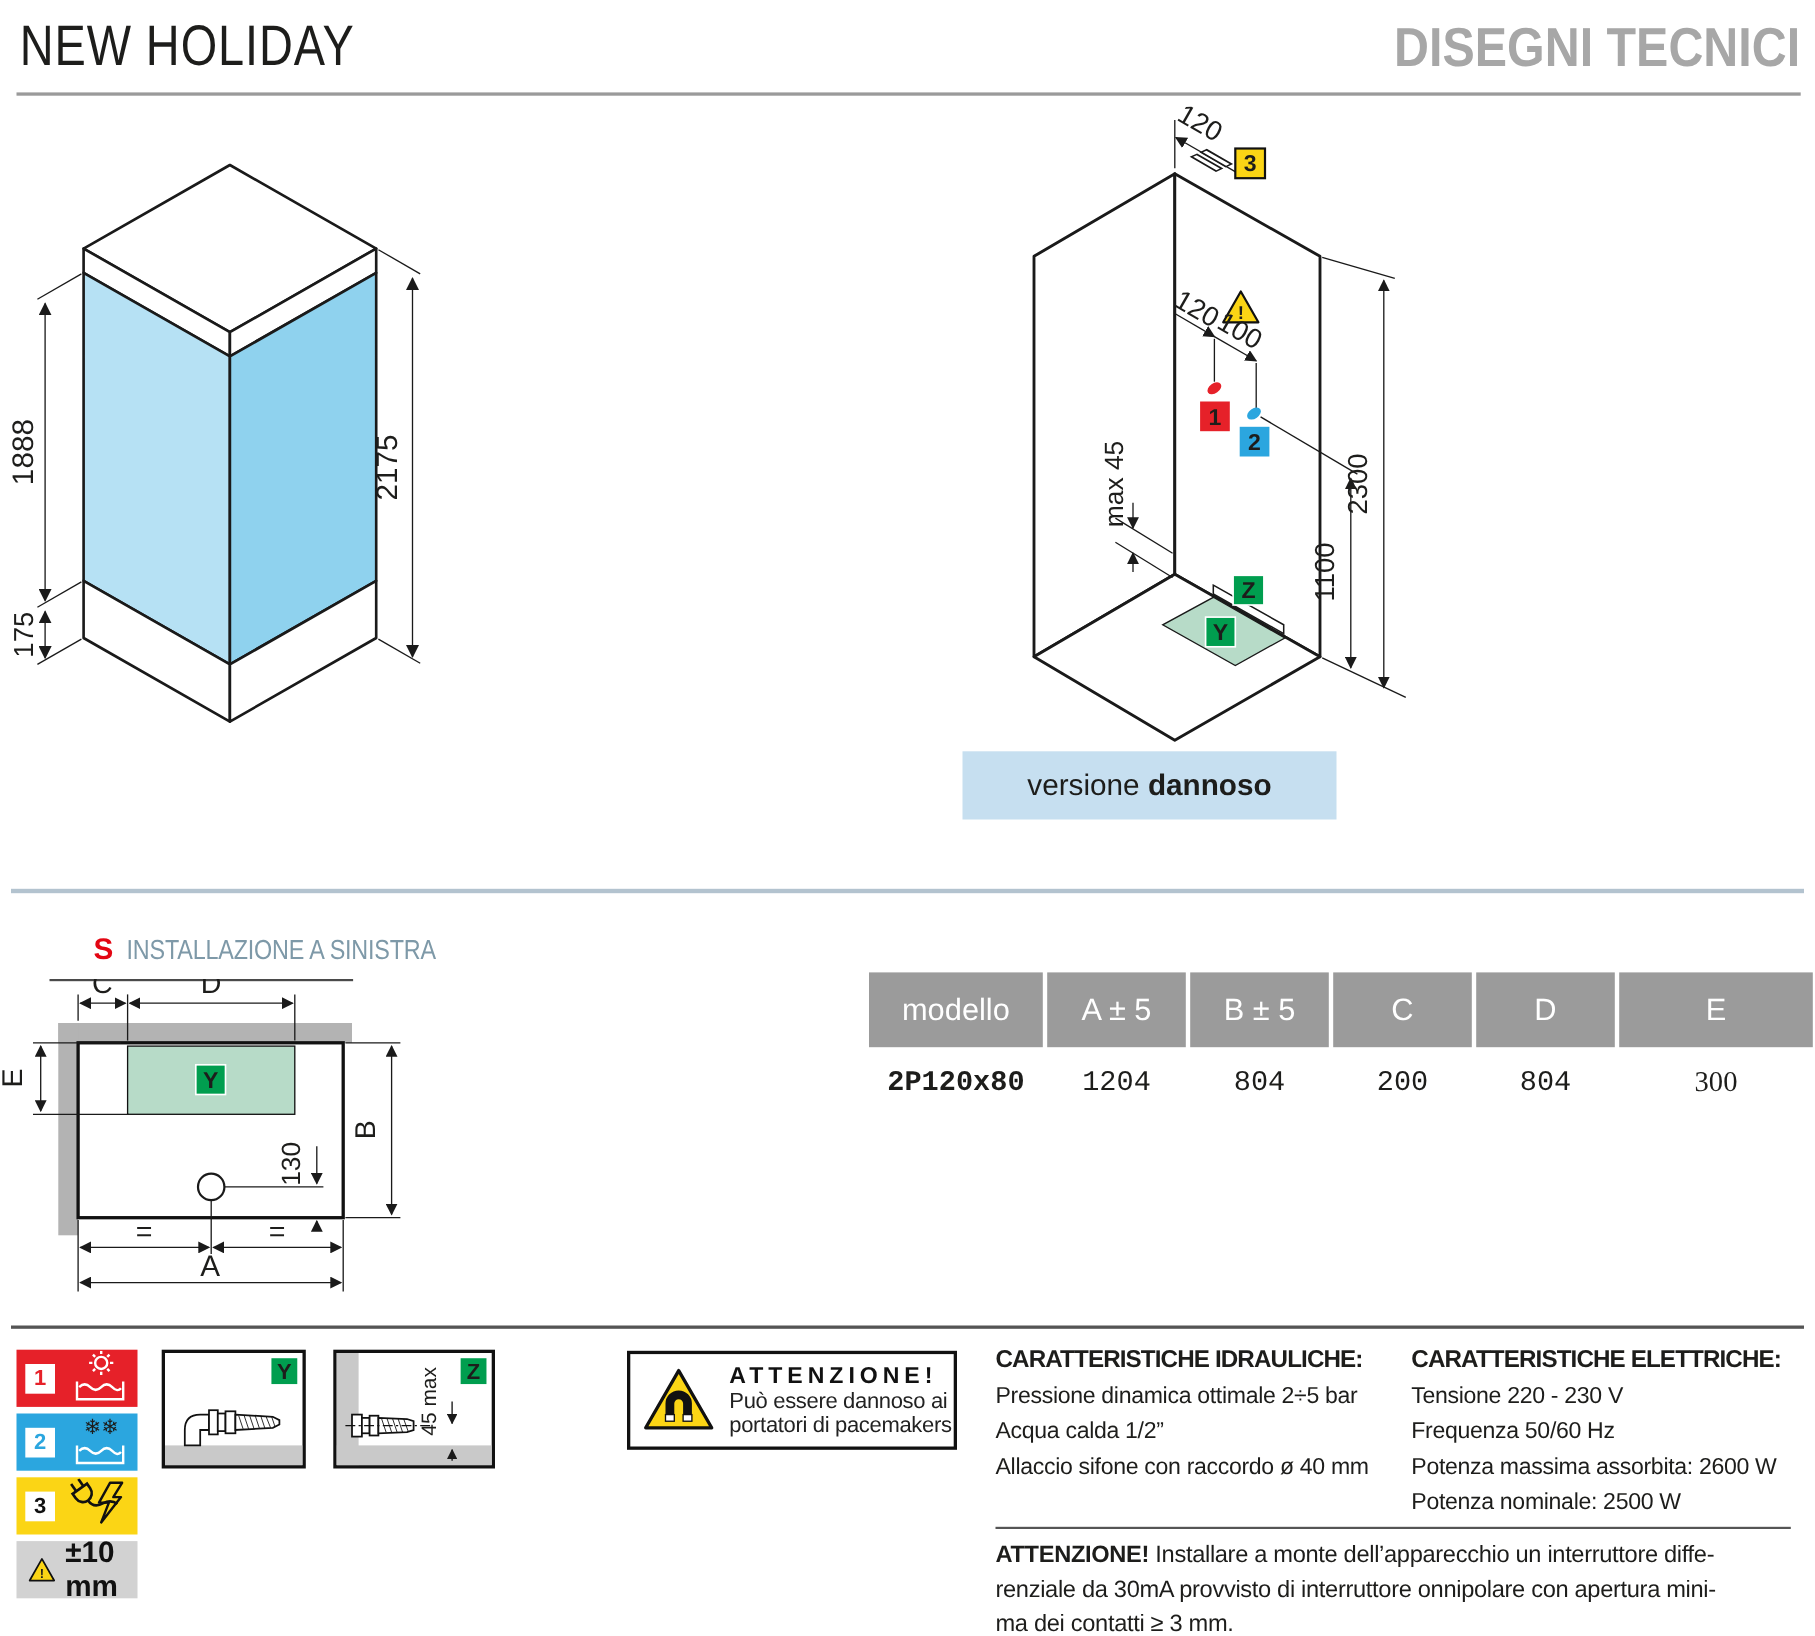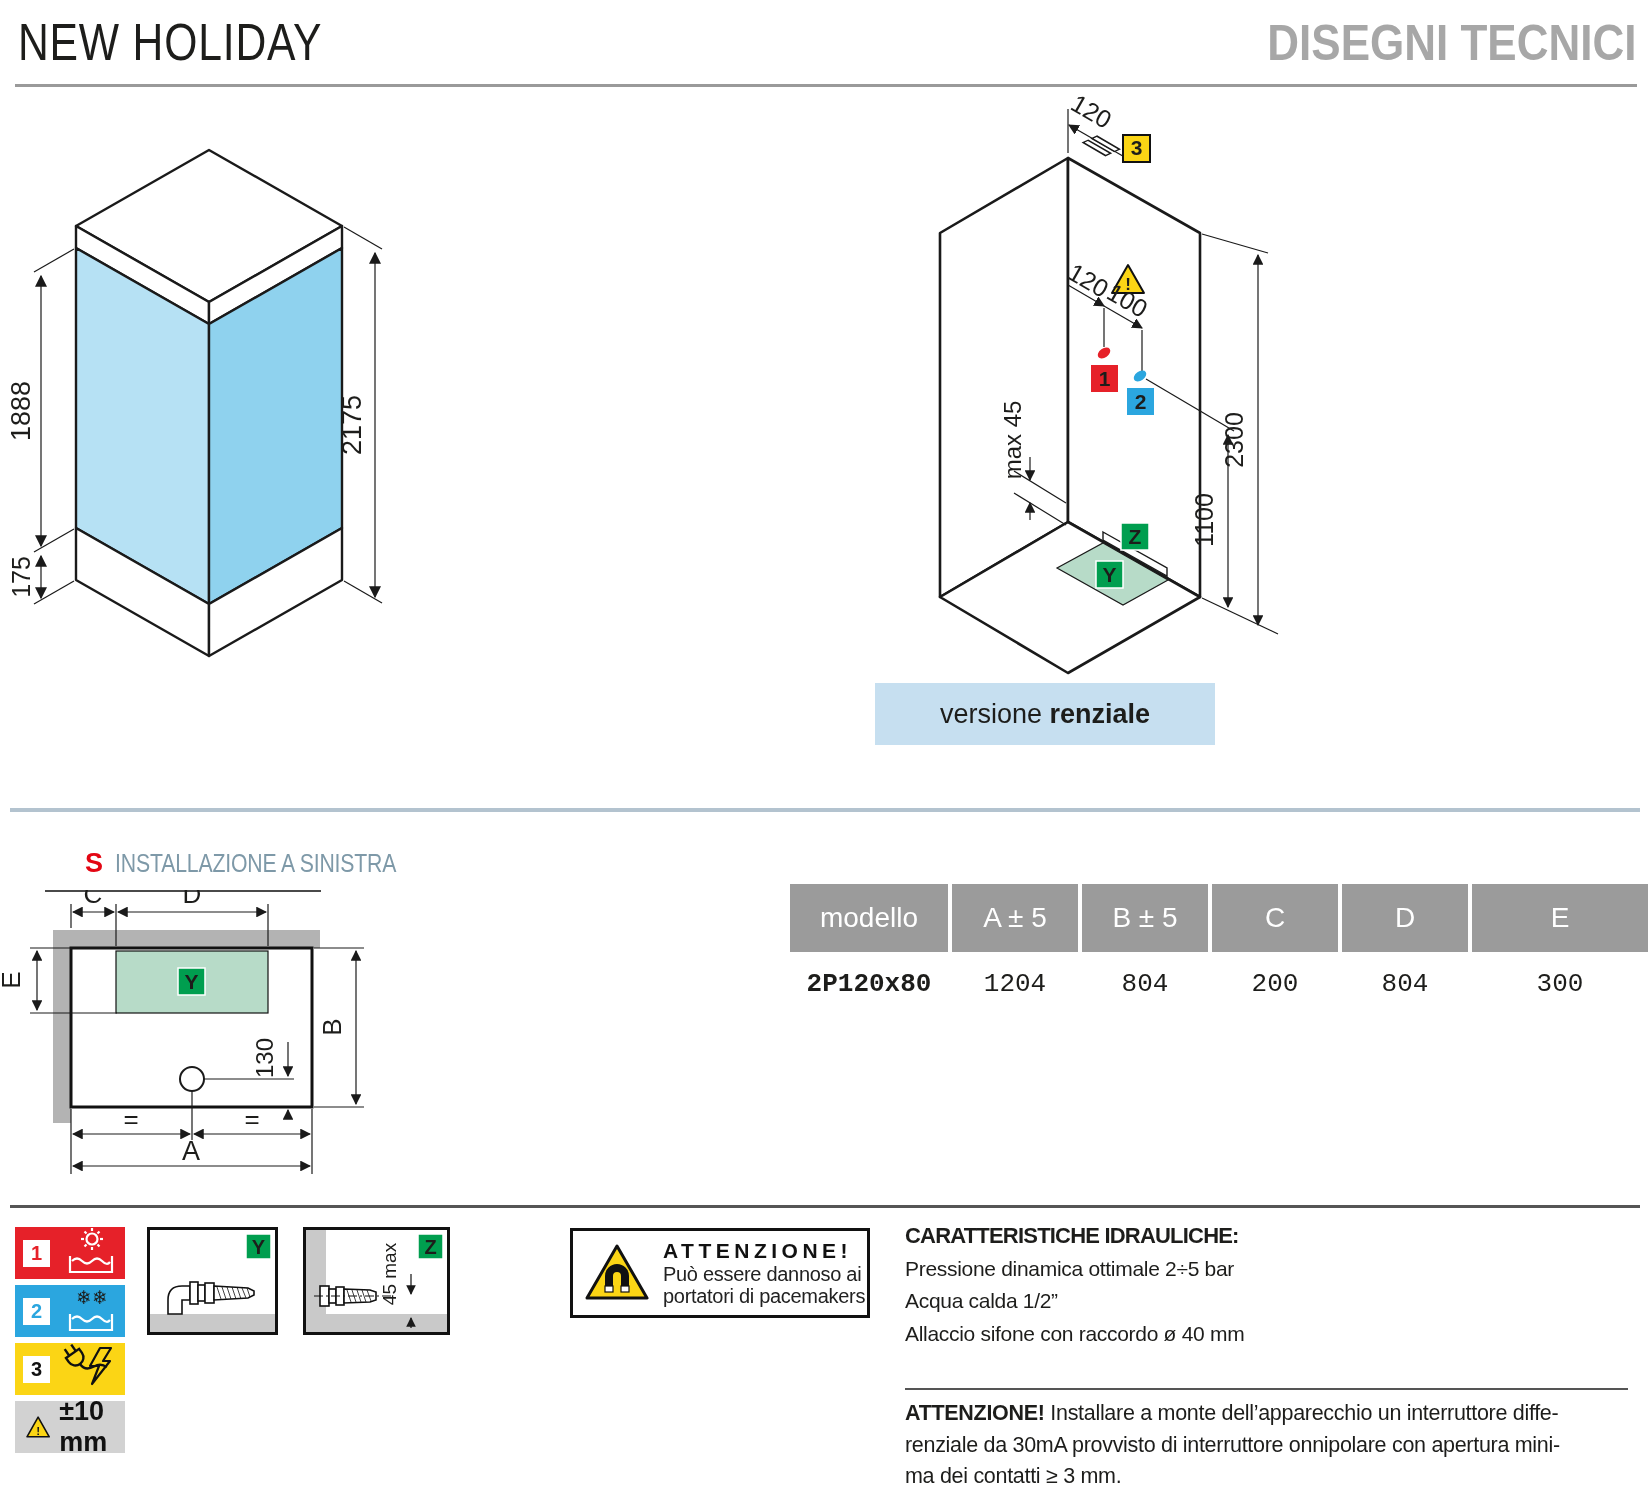--- a/index.html
+++ b/index.html
@@ -131,21 +131,21 @@
       <line x1="322" y1="139" x2="388" y2="158"></line>
       <line x1="322" y1="503" x2="398" y2="539"></line>
       <line x1="348" y1="340" x2="348" y2="512" marker-start="url(#isoA)" marker-end="url(#isoA)"></line>
       <line x1="378" y1="160" x2="378" y2="530" marker-start="url(#isoA)" marker-end="url(#isoA)"></line>
     </g>
     <text x="333" y="425" transform="rotate(-90 333 425)" text-anchor="middle" font-size="25">1100</text>
     <text x="363" y="345" transform="rotate(-90 363 345)" text-anchor="middle" font-size="25">2300</text>
   </svg>
 
   <div class="abs caption-box" style="left:875px;top:683px;width:340px;height:62px;">
-    <span>versione</span>&nbsp;<b>renziale</b>
+    <span>versione</span>&nbsp;<b>dannoso</b>
   </div>
 
   <div class="rule" style="left:10px;top:808px;width:1630px;height:4px;background:#b3c3cf;"></div>
 
   <div class="abs plan-title" style="left:46px;top:848px;">
     <b class="s">S</b><span style="transform:scaleX(0.85);display:inline-block;transform-origin:left;">INSTALLAZIONE A SINISTRA</span>
   </div>
   <div class="rule" style="left:45px;top:890px;width:276px;height:2px;background:#4a4a4a;"></div>
 
   <svg class="abs" style="left:0px;top:890px;" width="380" height="300" viewBox="0 0 380 300">
@@ -203,21 +203,21 @@
       <div class="tbl-h" style="width:126px;">C</div>
       <div class="tbl-h" style="width:126px;">D</div>
       <div class="tbl-h" style="width:176px;">E</div>
     </div>
     <div class="tbl-row" style="margin-top:12px;text-align:center;">
       <div class="tbl-c" style="width:158px;font-weight:700;">2P120x80</div>
       <div class="tbl-c" style="width:126px;">1204</div>
       <div class="tbl-c" style="width:126px;">804</div>
       <div class="tbl-c" style="width:126px;">200</div>
       <div class="tbl-c" style="width:126px;">804</div>
-      <div class="tbl-c" style="width:176px;">300</div>
+      <div class="tbl-c" style="width:176px;font-family:Liberation Serif, serif;">300</div>
     </div>
   </div>
 
   <div class="rule" style="left:10px;top:1205px;width:1630px;height:3px;background:#555;"></div>
 
   <div class="abs" style="left:15px;top:1227px;">
     <div class="legend-item" style="background:#e62129;">
       <div class="num-chip" style="color:#e62129;">1</div>
       <svg width="66" height="50" viewBox="0 0 66 50" style="margin-left:6px;">
         <g stroke="#fff" stroke-width="2.2" fill="none">
@@ -337,20 +337,27 @@
     </div>
   </div>
 
   <div class="abs txt-col" style="left:905px;top:1220px;">
     <div class="t">CARATTERISTICHE IDRAULICHE:</div>
     <div>Pressione dinamica ottimale 2÷5 bar</div>
     <div>Acqua calda 1/2”</div>
     <div>Allaccio sifone con raccordo ø 40 mm</div>
   </div>
 
+  <div class="abs txt-col" style="left:1283px;top:1220px;">
+    <div class="t">CARATTERISTICHE ELETTRICHE:</div>
+    <div>Tensione 220 - 230 V</div>
+    <div>Frequenza 50/60 Hz</div>
+    <div>Potenza massima assorbita: 2600 W</div>
+    <div>Potenza nominale: 2500 W</div>
+  </div>
 
   <div class="rule" style="left:905px;top:1388px;width:723px;height:2px;background:#555;"></div>
   <div class="abs warn-par" style="left:905px;top:1398px;width:740px;">
     <div><b>ATTENZIONE!</b><span> Installare a monte dell’apparecchio un interruttore diffe-</span></div>
     <div>renziale da 30mA provvisto di interruttore onnipolare con apertura mini-</div>
     <div>ma dei contatti ≥ 3 mm.</div>
   </div>
 
 </div>
 

